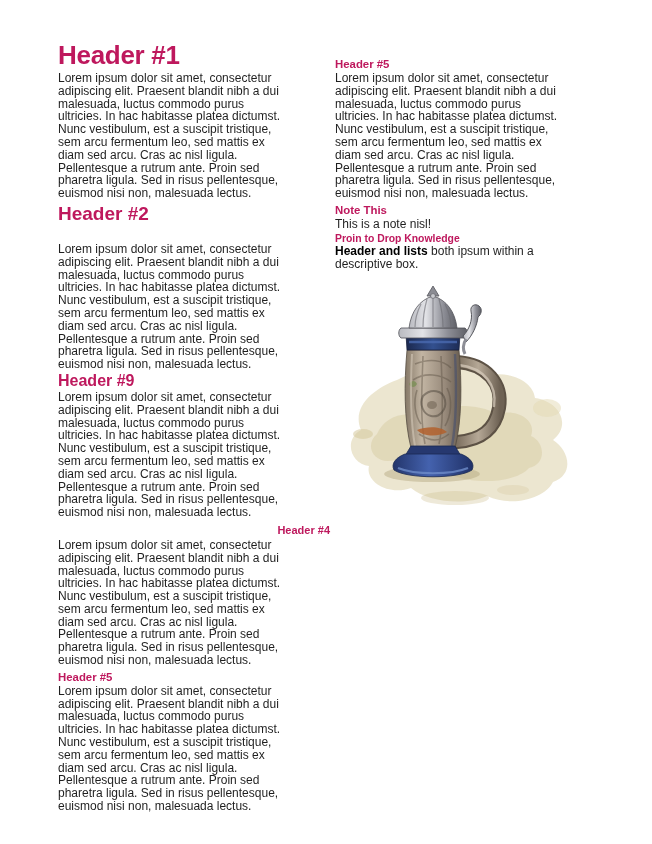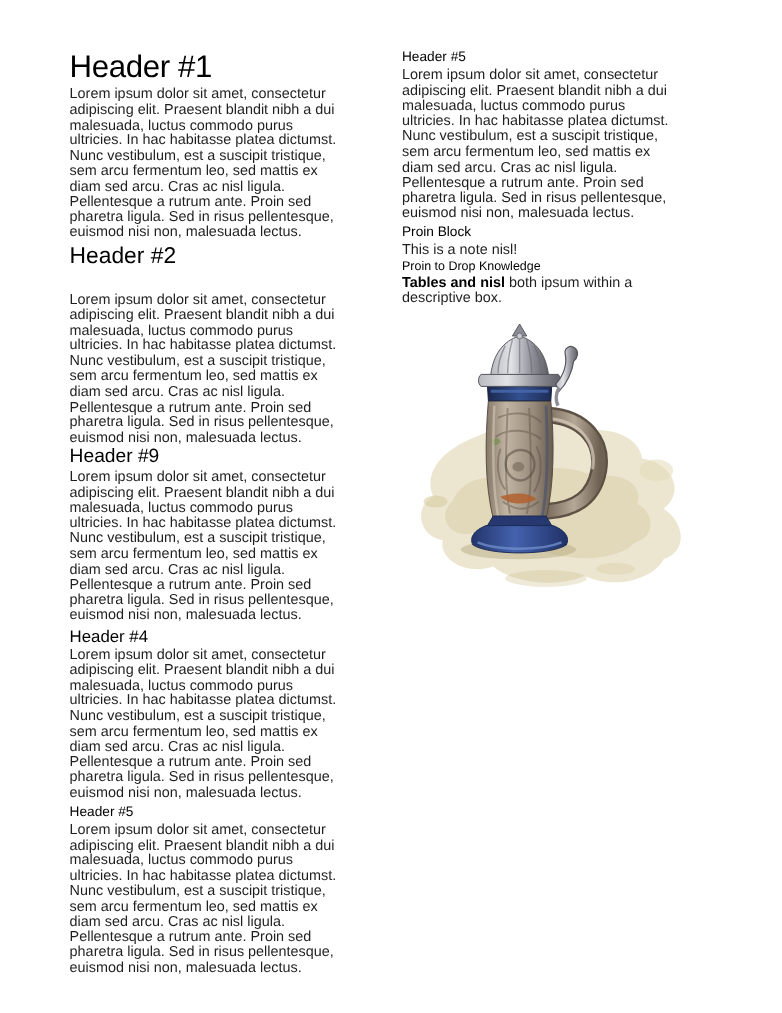--- a/index.html
+++ b/index.html
@@ -3,26 +3,26 @@
 <meta charset="utf-8">
 <style>
   html,body{margin:0;padding:0;background:#ffffff;}
   .page{
     position:relative;width:652px;height:844px;background:#ffffff;overflow:hidden;
     font-family:"Liberation Sans","DejaVu Sans",sans-serif;color:#1f1f1f;
   }
   .col{position:absolute;top:42px;}
   .col-left{left:58px;width:272px;}
   .col-right{left:335px;width:282px;}
-  .col h1,.col h2,.col h3,.col h4,.col h5,.col h6{color:#000000;font-weight:normal;}
+  .col h1,.col h2,.col h3,.col h4,.col h5,.col h6{color:#be185d;font-weight:bold;}
   h1.doc-h1{font-size:26px;line-height:27px;margin:0 0 3px 0;letter-spacing:-0.3px;}
   h2.doc-h2{font-size:19px;line-height:20px;margin:4px 0 19px 0;}
   h3.doc-h3{font-size:16px;line-height:17px;margin:1px 0 2px 0;}
-  h4.doc-h4{font-size:14px;line-height:15px;margin:4px 0 1px 0;}
-  h5.doc-h5{font-size:11.4px;line-height:13px;margin:0 0 1px 0;}
+  h4.doc-h4{font-size:11px;line-height:15px;margin:4px 0 1px 0;text-align:right;}
+  h5.doc-h5{font-size:11.4px;line-height:13px;margin:16px 0 1px 0;}
   h5.doc-h5.spaced{margin-top:4px;}
   h6.doc-h6{font-size:10.4px;line-height:11px;margin:2px 0 1px 0;}
   p.body-par{font-size:12px;line-height:12.8px;margin:0;white-space:pre-line;}
   p.body-par b{color:#000;}
   figure.stein-figure{margin:14px 0 0 0;padding:0;}
 </style>
 </head>
 <body>
 
 <div class="page">
@@ -90,24 +90,24 @@
     <p class="body-par">Lorem ipsum dolor sit amet, consectetur
 adipiscing elit. Praesent blandit nibh a dui
 malesuada, luctus commodo purus
 ultricies. In hac habitasse platea dictumst.
 Nunc vestibulum, est a suscipit tristique,
 sem arcu fermentum leo, sed mattis ex
 diam sed arcu. Cras ac nisl ligula.
 Pellentesque a rutrum ante. Proin sed
 pharetra ligula. Sed in risus pellentesque,
 euismod nisi non, malesuada lectus.</p>
-    <h5 class="doc-h5 spaced">Proin Block</h5>
+    <h5 class="doc-h5 spaced">Note This</h5>
     <p class="body-par">This is a note nisl!</p>
     <h6 class="doc-h6">Proin to Drop Knowledge</h6>
-    <p class="body-par"><b>Tables and nisl</b><span> both ipsum within a
+    <p class="body-par"><b>Header and lists</b><span> both ipsum within a
 descriptive box.</span></p>
 
     <figure class="stein-figure">
       <svg width="282" height="228" viewBox="0 0 282 228" xmlns="http://www.w3.org/2000/svg">
         <defs>
           <linearGradient id="pewter" x1="0" y1="0" x2="1" y2="0">
             <stop offset="0" stop-color="#b9bac0"></stop>
             <stop offset="0.35" stop-color="#e2e3e7"></stop>
             <stop offset="0.72" stop-color="#8d8e96"></stop>
             <stop offset="1" stop-color="#5f6067"></stop>

